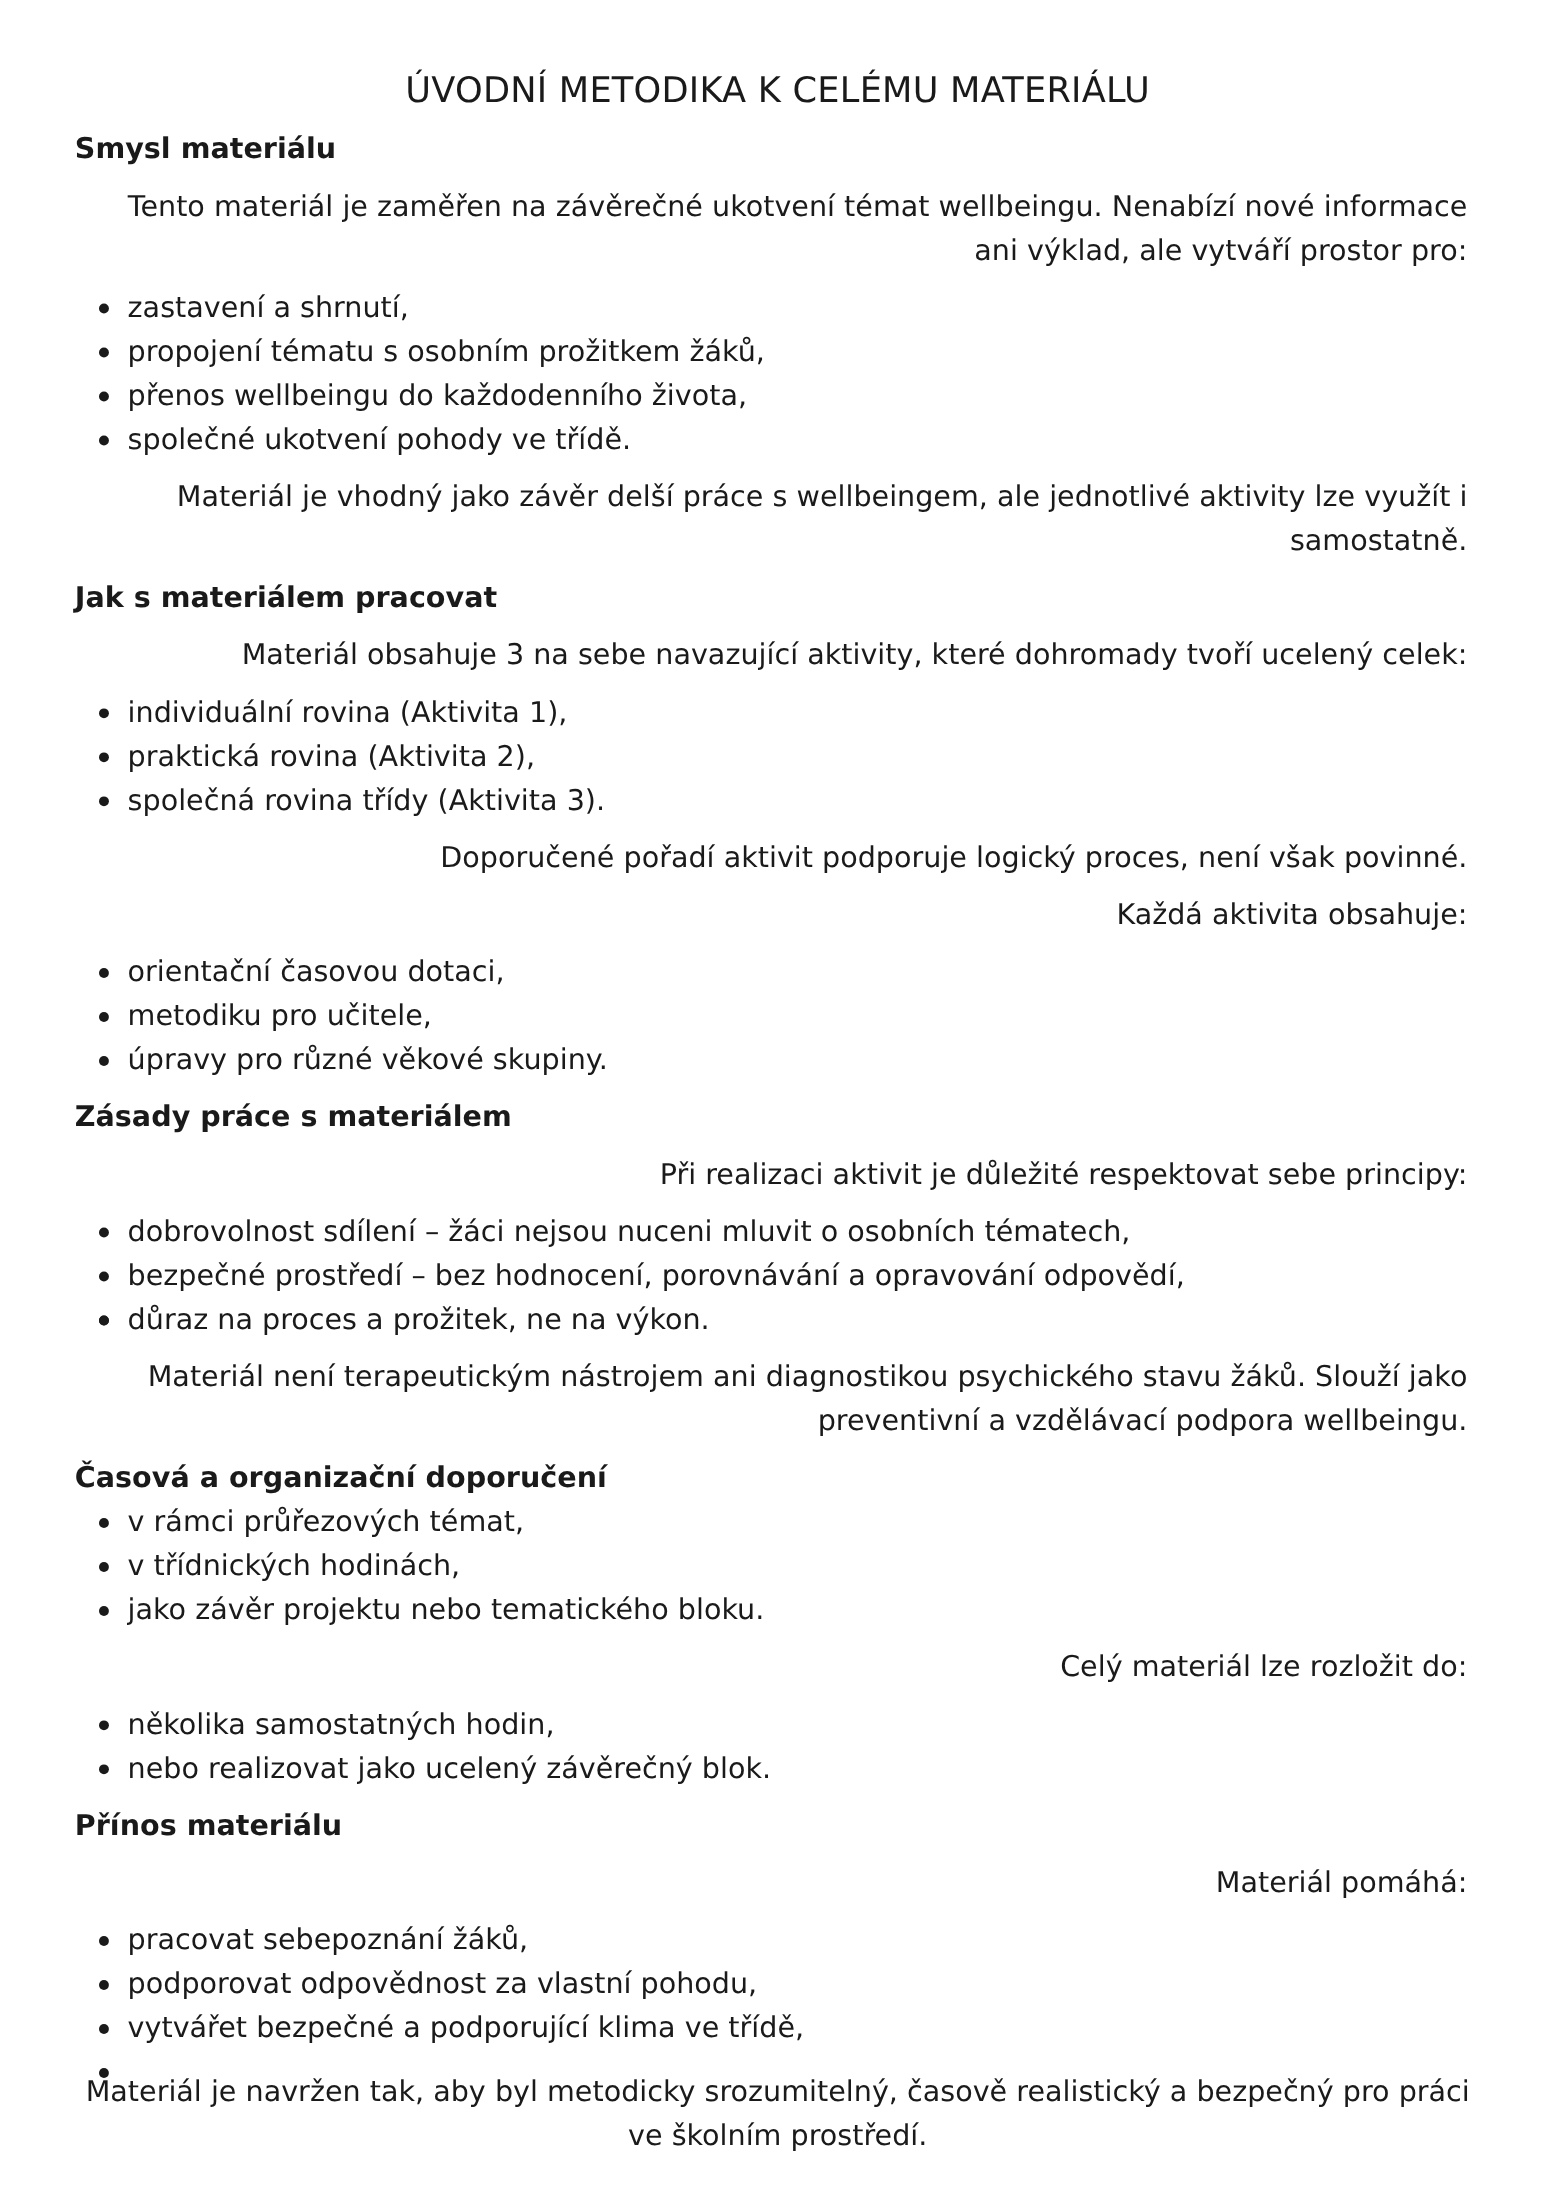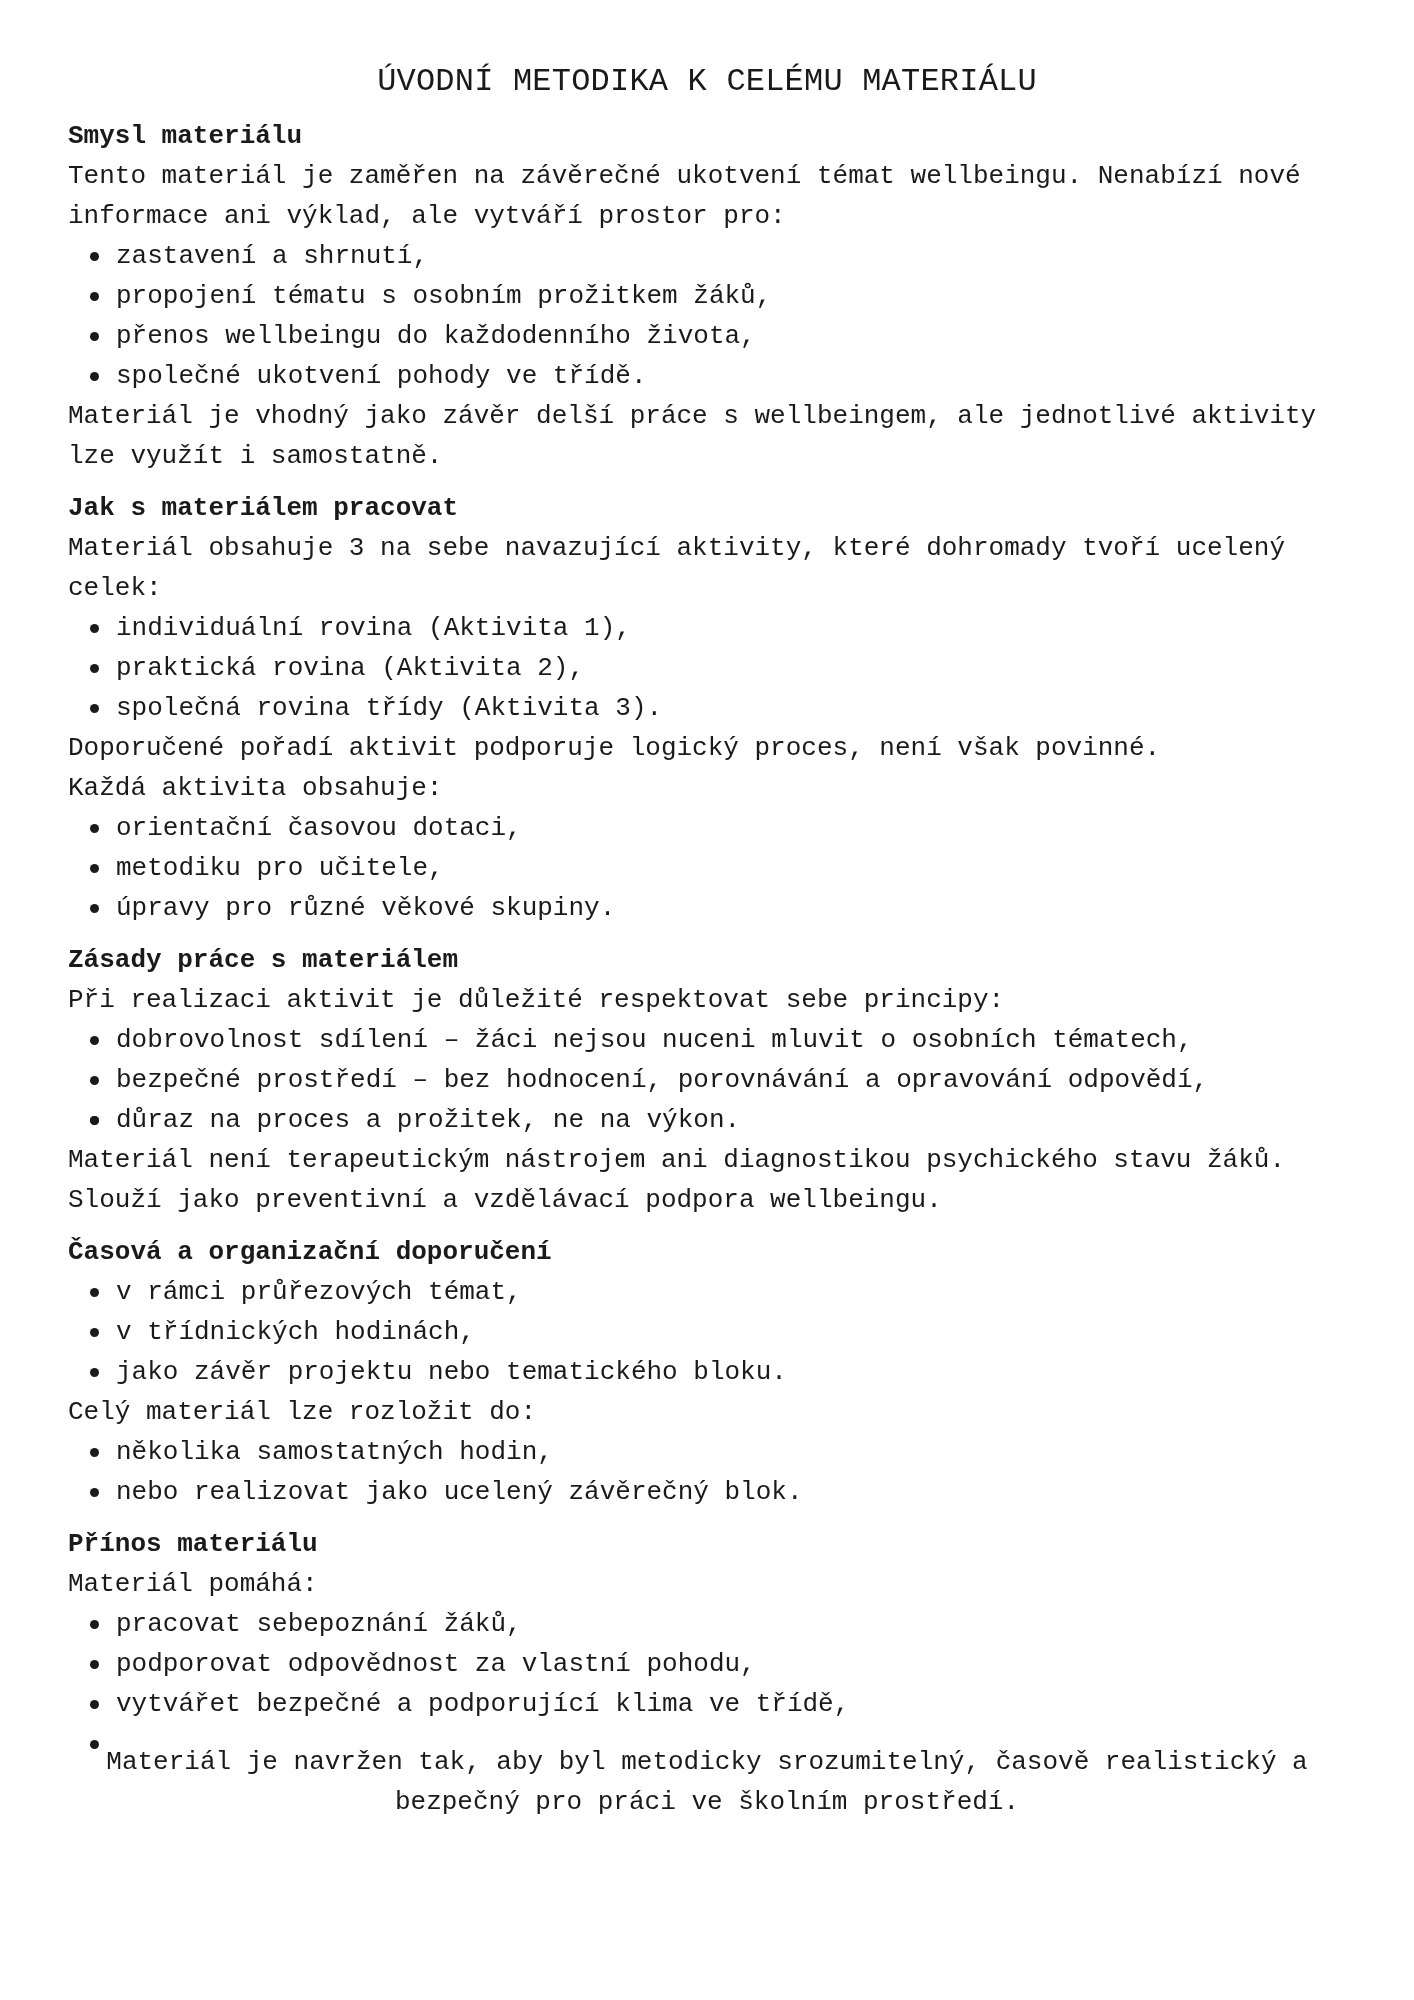--- a/index.html
+++ b/index.html
@@ -9,41 +9,41 @@
     overflow: hidden;
     font-family: "DejaVu Sans", "Liberation Sans", sans-serif;
     color: #1a1a1a;
   }
   .page {
     position: relative;
     width: 1414px;
     height: 1442px;
     box-sizing: border-box;
     padding: 58px 68px 0 68px;
-    font-family: Liberation Mono, monospace;
   }
   .title {
     text-align: center;
     font-size: 32px;
     font-weight: normal;
     letter-spacing: 0.2px;
     margin: 0 0 10px 0;
     line-height: 48px;
   }
   .section { margin: 0 0 12px 0; }
   .section-heading {
     font-weight: bold;
     font-size: 26px;
     line-height: 40px;
     margin: 0;
   }
   .para {
     font-size: 26px;
     line-height: 40px;
-    margin: 0;
+    margin: 12px;
+    text-align: right;
   }
   ul.bullets {
     list-style: none;
     margin: 0;
     padding: 0 0 0 22px;
   }
   ul.bullets li {
     position: relative;
     font-size: 26px;
     line-height: 40px;

